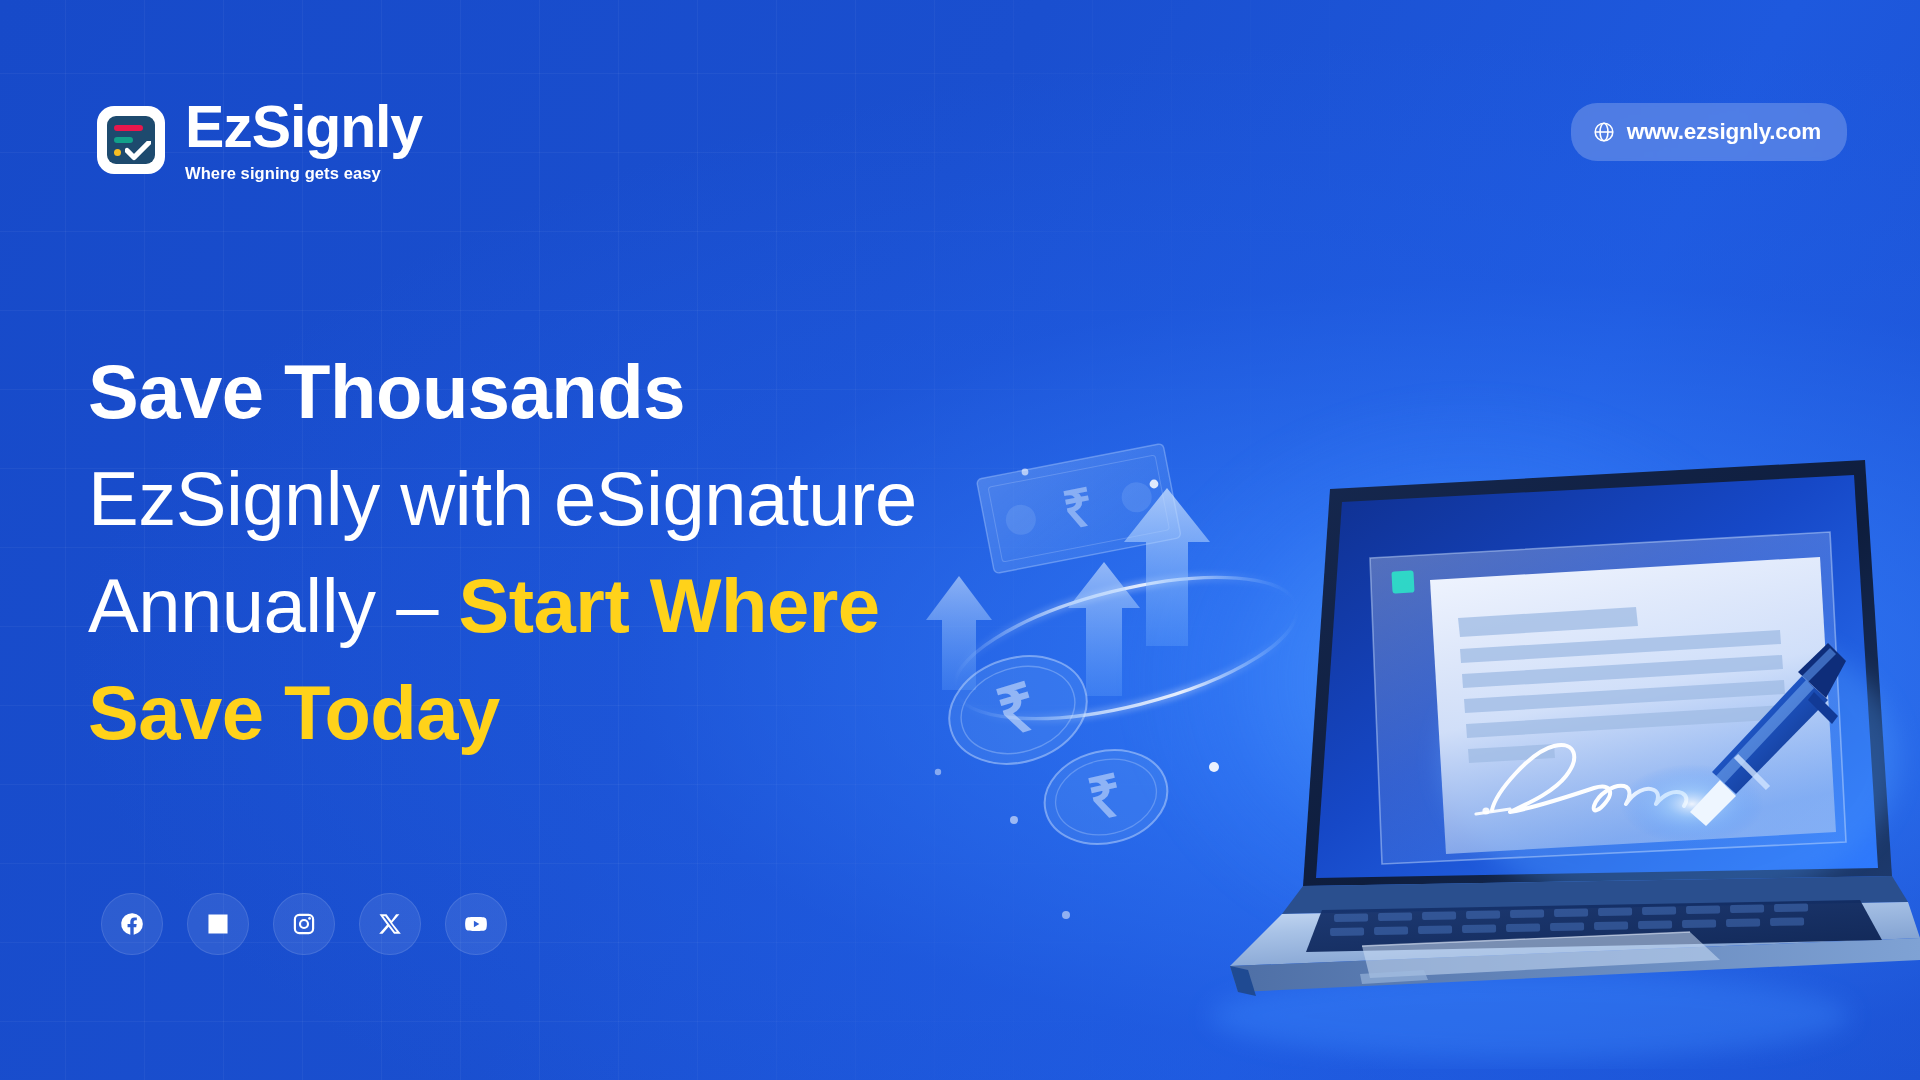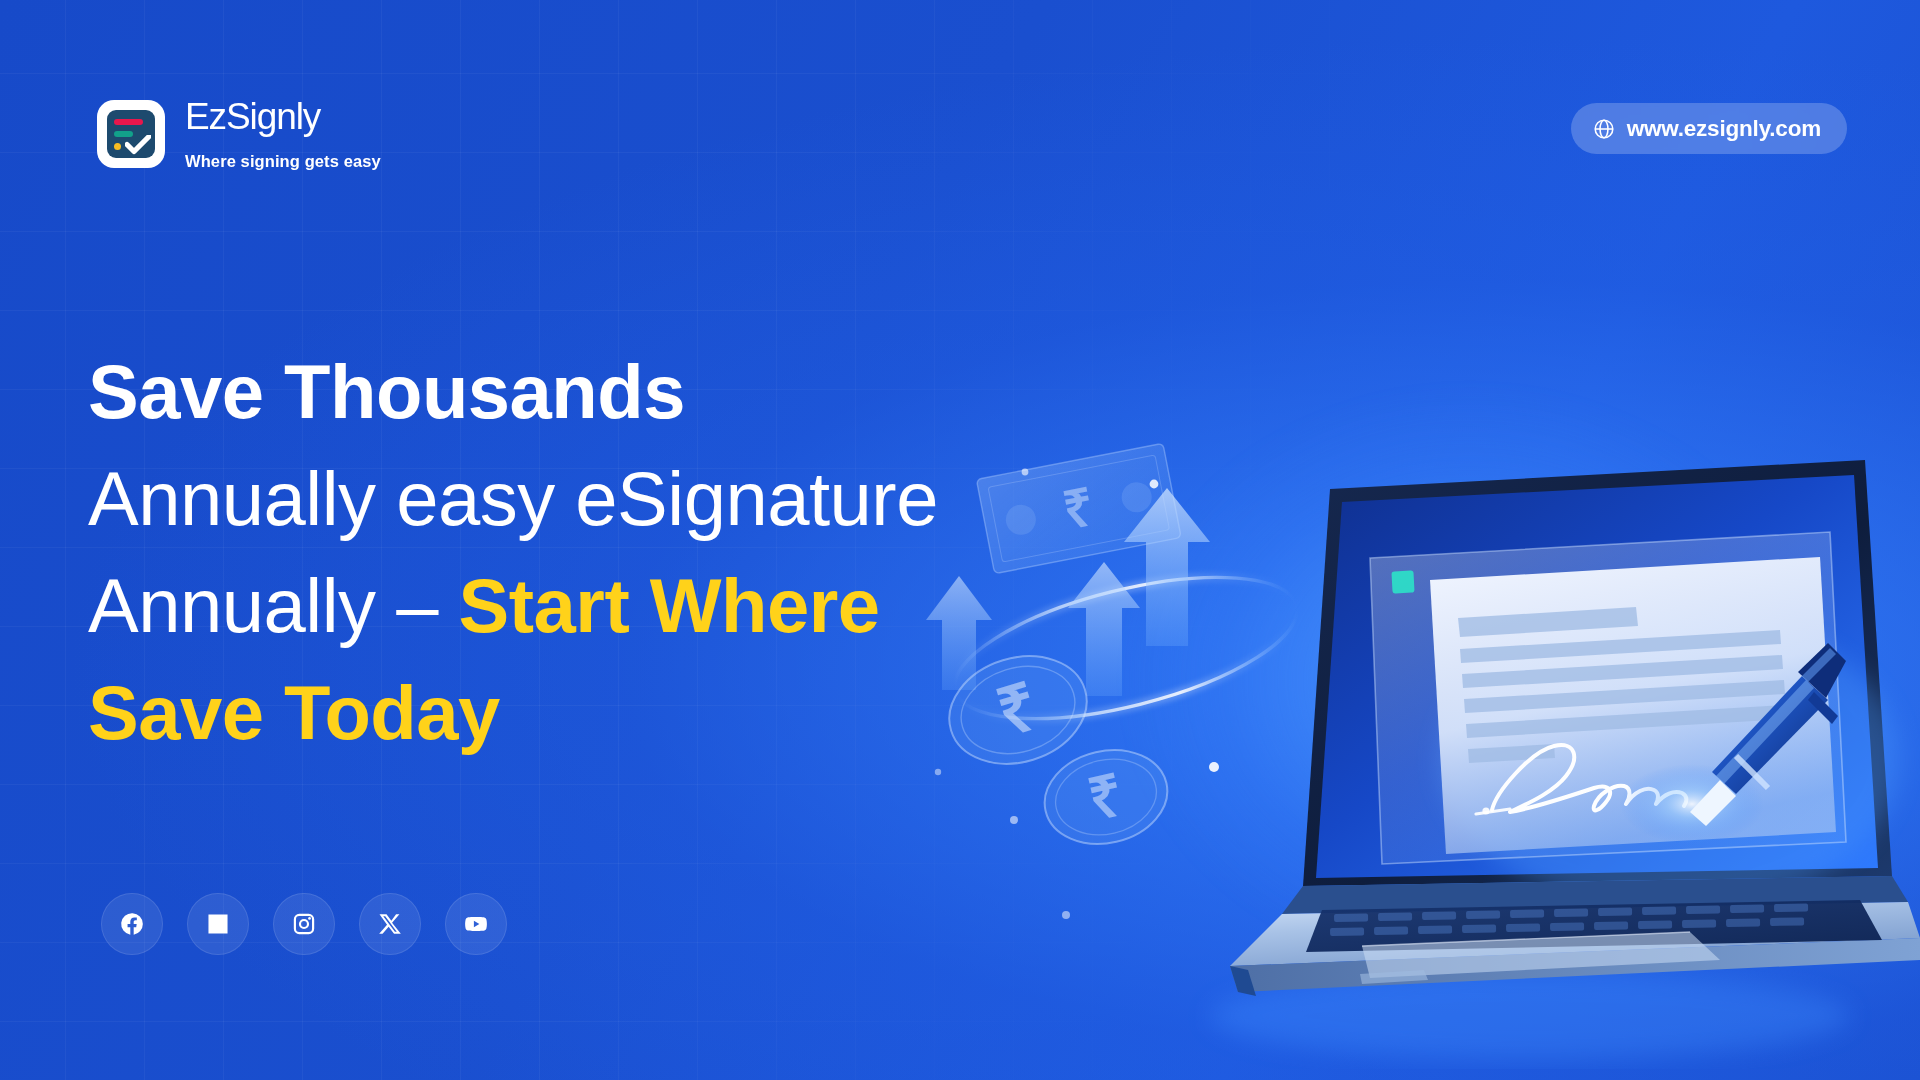--- a/index.html
+++ b/index.html
@@ -52,28 +52,28 @@
   .logo-mark .inner{
     width:48px;height:48px;border-radius:9px;background:#1d4a6e;
     position:relative;overflow:hidden;
   }
   .lm-red{position:absolute;left:7px;top:9px;width:29px;height:6px;border-radius:3px;background:#e8174c;}
   .lm-teal{position:absolute;left:7px;top:21px;width:19px;height:6px;border-radius:3px;background:#12a18a;}
   .lm-dot{position:absolute;left:7px;top:33px;width:7px;height:7px;border-radius:50%;background:#f7bd22;}
   .lm-check{position:absolute;left:18px;top:25px;width:26px;height:20px;}
   .logo-text{display:flex;flex-direction:column;justify-content:center;}
   .logo-name{
-    font-size:37px;font-weight:normal;color:#fff;letter-spacing:-1.1px;line-height:1.0;
+    font-size:59px;font-weight:bold;color:#fff;letter-spacing:-1.1px;line-height:1.0;
   }
   .logo-tag{
-    font-size:16.5px;font-weight:bold;color:#fff;letter-spacing:.1px;margin-top:18px;line-height:1;
+    font-size:16.5px;font-weight:bold;color:#fff;letter-spacing:.1px;margin-top:8px;line-height:1;
   }
 
   .url-pill{
-    position:absolute;right:73px;top:103px;height:51px;
+    position:absolute;right:73px;top:103px;height:58px;
     display:flex;align-items:center;gap:12px;
     padding:0 26px 0 22px;
     background:rgba(255,255,255,.22);
     border-radius:26px;
     backdrop-filter:blur(2px);
   }
   .url-pill .globe{width:22px;height:22px;flex:0 0 auto;display:block;}
   .url-text{font-size:22.5px;font-weight:bold;color:#fff;letter-spacing:-.2px;white-space:nowrap;}
 
   
@@ -131,21 +131,21 @@
     <svg class="globe" viewBox="0 0 24 24">
       <circle cx="12" cy="12" r="9.6" fill="none" stroke="#fff" stroke-width="1.7"></circle>
       <ellipse cx="12" cy="12" rx="4.3" ry="9.6" fill="none" stroke="#fff" stroke-width="1.7"></ellipse>
       <line x1="2.4" y1="12" x2="21.6" y2="12" stroke="#fff" stroke-width="1.7"></line>
     </svg>
     <span class="url-text">www.ezsignly.com</span>
   </div>
 
   <div class="headline">
     <div class="hl-line bold">Save Thousands</div>
-    <div class="hl-line light">Annually easy eSignature</div>
+    <div class="hl-line light">EzSignly with eSignature</div>
     <div class="hl-line light"><span>Annually – </span><span class="hl-accent">Start Where</span></div>
     <div class="hl-line bold hl-accent">Save Today</div>
   </div>
 
   <div class="social-row">
     <a class="social-btn">
       <svg viewBox="0 0 24 24">
         <path d="M22 12a10 10 0 1 0-11.56 9.88v-6.99H7.9V12h2.54V9.8c0-2.5 1.5-3.89 3.77-3.89 1.1 0 2.24.2 2.24.2v2.46h-1.26c-1.24 0-1.63.77-1.63 1.56V12h2.77l-.44 2.89h-2.33v6.99A10 10 0 0 0 22 12z"></path>
       </svg>
     </a>

